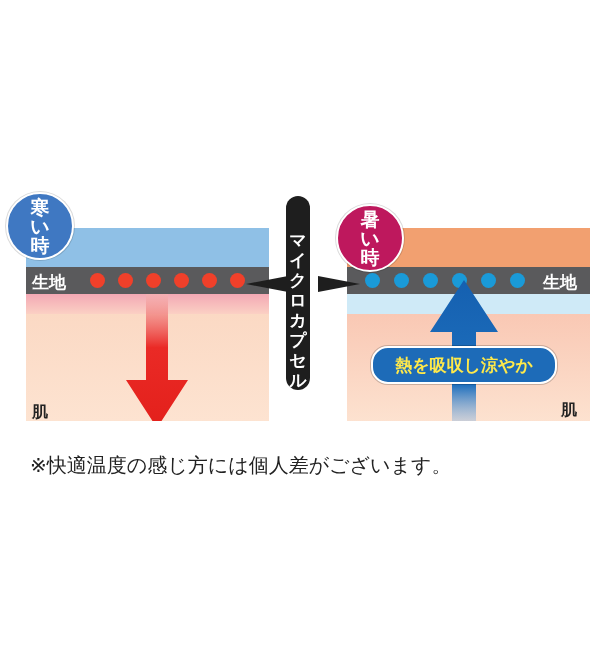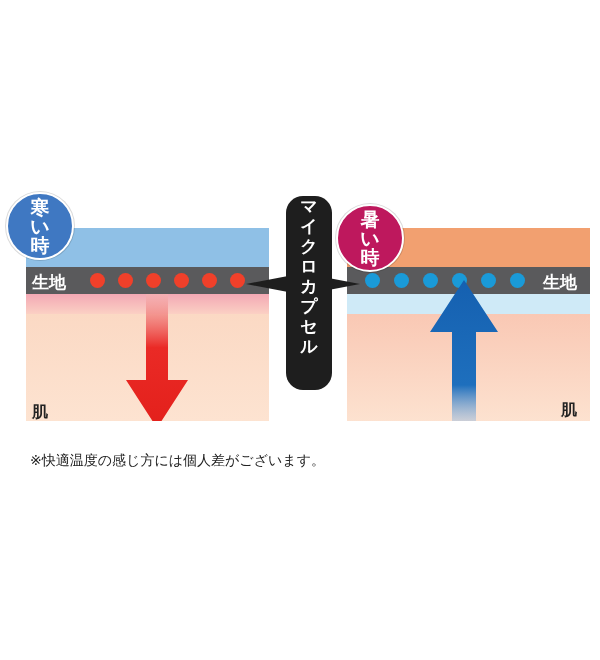--- a/index.html
+++ b/index.html
@@ -10,23 +10,23 @@
   .air { position:absolute; left:0; top:0; width:100%; height:39px; }
   .fabric { position:absolute; left:0; top:39px; width:100%; height:27px; background:#5a5a5c; }
   .mid { position:absolute; left:0; top:66px; width:100%; height:20px; }
   .skin { position:absolute; left:0; top:86px; width:100%; height:116px; }
   .fabric-label { position:absolute; top:4px; color:#fff; font-size:17px; font-weight:bold; }
   .dot { position:absolute; top:6px; width:15px; height:15px; border-radius:50%; }
   .skin-label { position:absolute; font-size:16px; color:#222; font-weight:bold; }
   .badge { position:absolute; width:64px; height:64px; border-radius:50%; color:#fff; font-weight:bold; font-size:19px; line-height:19px; text-align:center; display:flex; align-items:center; justify-content:center; border:2px solid #fff; box-shadow:0 0 0 1px rgba(0,0,0,0.15); }
   .badge span { display:block; width:20px; word-break:break-all; }
   .pill { position:absolute; height:34px; border-radius:17px; border:2px solid #fff; color:#ffe94a; font-weight:bold; font-size:17px; display:flex; align-items:center; justify-content:center; box-shadow:0 0 0 1px rgba(0,0,0,0.2); }
-  .capsule-label { position:absolute; left:286px; top:196px; width:46px; height:194px; background:#1e1e1e; border-radius:17px; color:#fff; font-weight:bold; font-size:17px; line-height:20px; text-align:center; display:flex; align-items:flex-start; justify-content:center; }
+  .capsule-label { position:absolute; left:286px; top:196px; width:24px; height:194px; background:#1e1e1e; border-radius:17px; color:#fff; font-weight:bold; font-size:17px; line-height:20px; text-align:center; display:flex; align-items:flex-end; justify-content:center; }
   .capsule-label span { display:block; width:18px; word-break:break-all; }
-  .note { position:absolute; left:30px; top:452px; font-size:14px; color:#222;text-align:center; }
+  .note { position:absolute; left:30px; top:452px; font-size:20px; color:#222;text-align:center; }
 </style>
 </head>
 <body>
 
 <div class="panel panel-left">
   <div class="air" style="background:#8fc0e6;"></div>
   <div class="fabric">
     <span class="fabric-label" style="left:6px;">生地</span>
     <div class="dot" style="left:64px;background:#f0402a;"></div>
     <div class="dot" style="left:92px;background:#f0402a;"></div>
@@ -71,20 +71,23 @@
   <svg style="position:absolute;left:80px;top:50px;" width="74" height="152" viewBox="0 0 74 152">
     <defs>
       <linearGradient id="blueGrad" x1="0" y1="0" x2="0" y2="1">
         <stop offset="0" stop-color="#1560b0"></stop>
         <stop offset="0.7" stop-color="#1e6fbd"></stop>
         <stop offset="1" stop-color="#a8c8ea" stop-opacity="0.3"></stop>
       </linearGradient>
     </defs>
     <polygon points="37,2 71,54 49,54 49,152 25,152 25,54 3,54" fill="url(#blueGrad)"></polygon>
   </svg>
+  <div class="pill" style="left:24px;top:118px;width:182px;background:#1d6bb8;">
+    <span>熱を吸収し涼やか</span>
+  </div>
   <span class="skin-label" style="left:214px;top:172px;">肌</span>
 </div>
 <div class="badge" style="left:336px;top:204px;background:#be185d;">
   <span>暑い時</span>
 </div>
 
 <svg style="position:absolute;left:246px;top:274px;" width="114" height="20" viewBox="0 0 114 20">
   <polygon points="0,10 42,2 42,18" fill="#1e1e1e"></polygon>
   <polygon points="114,10 72,2 72,18" fill="#1e1e1e"></polygon>
 </svg>

